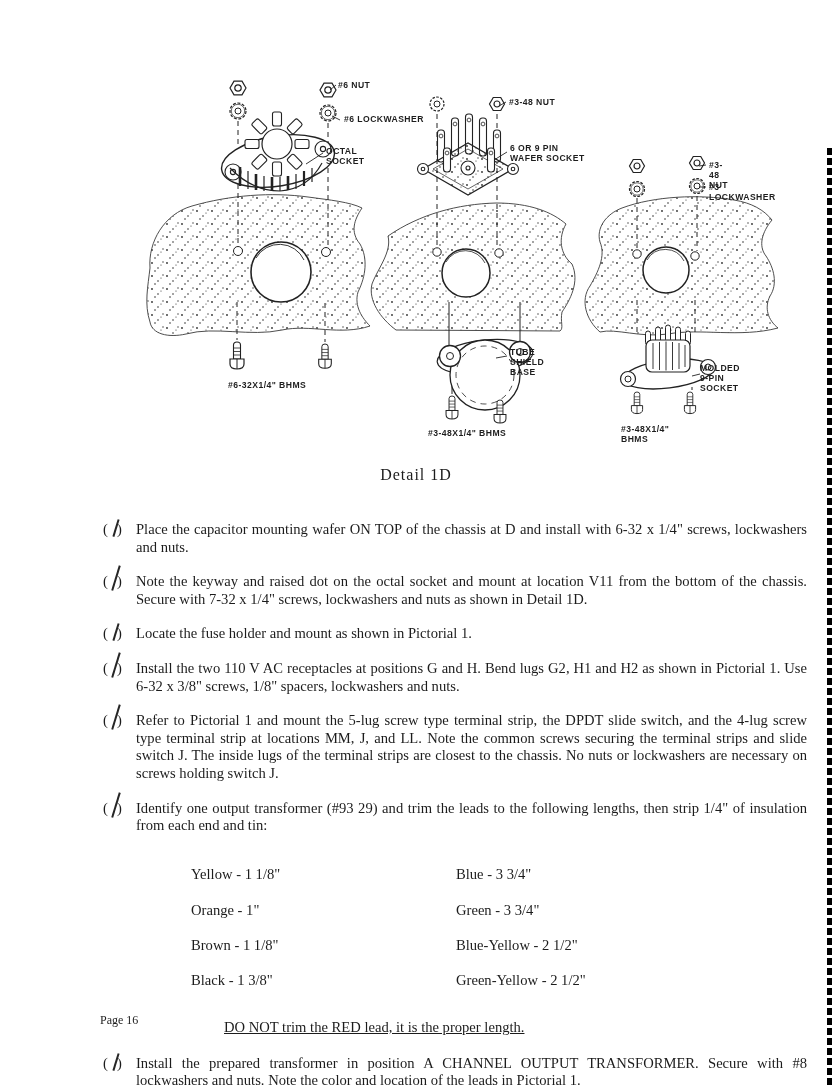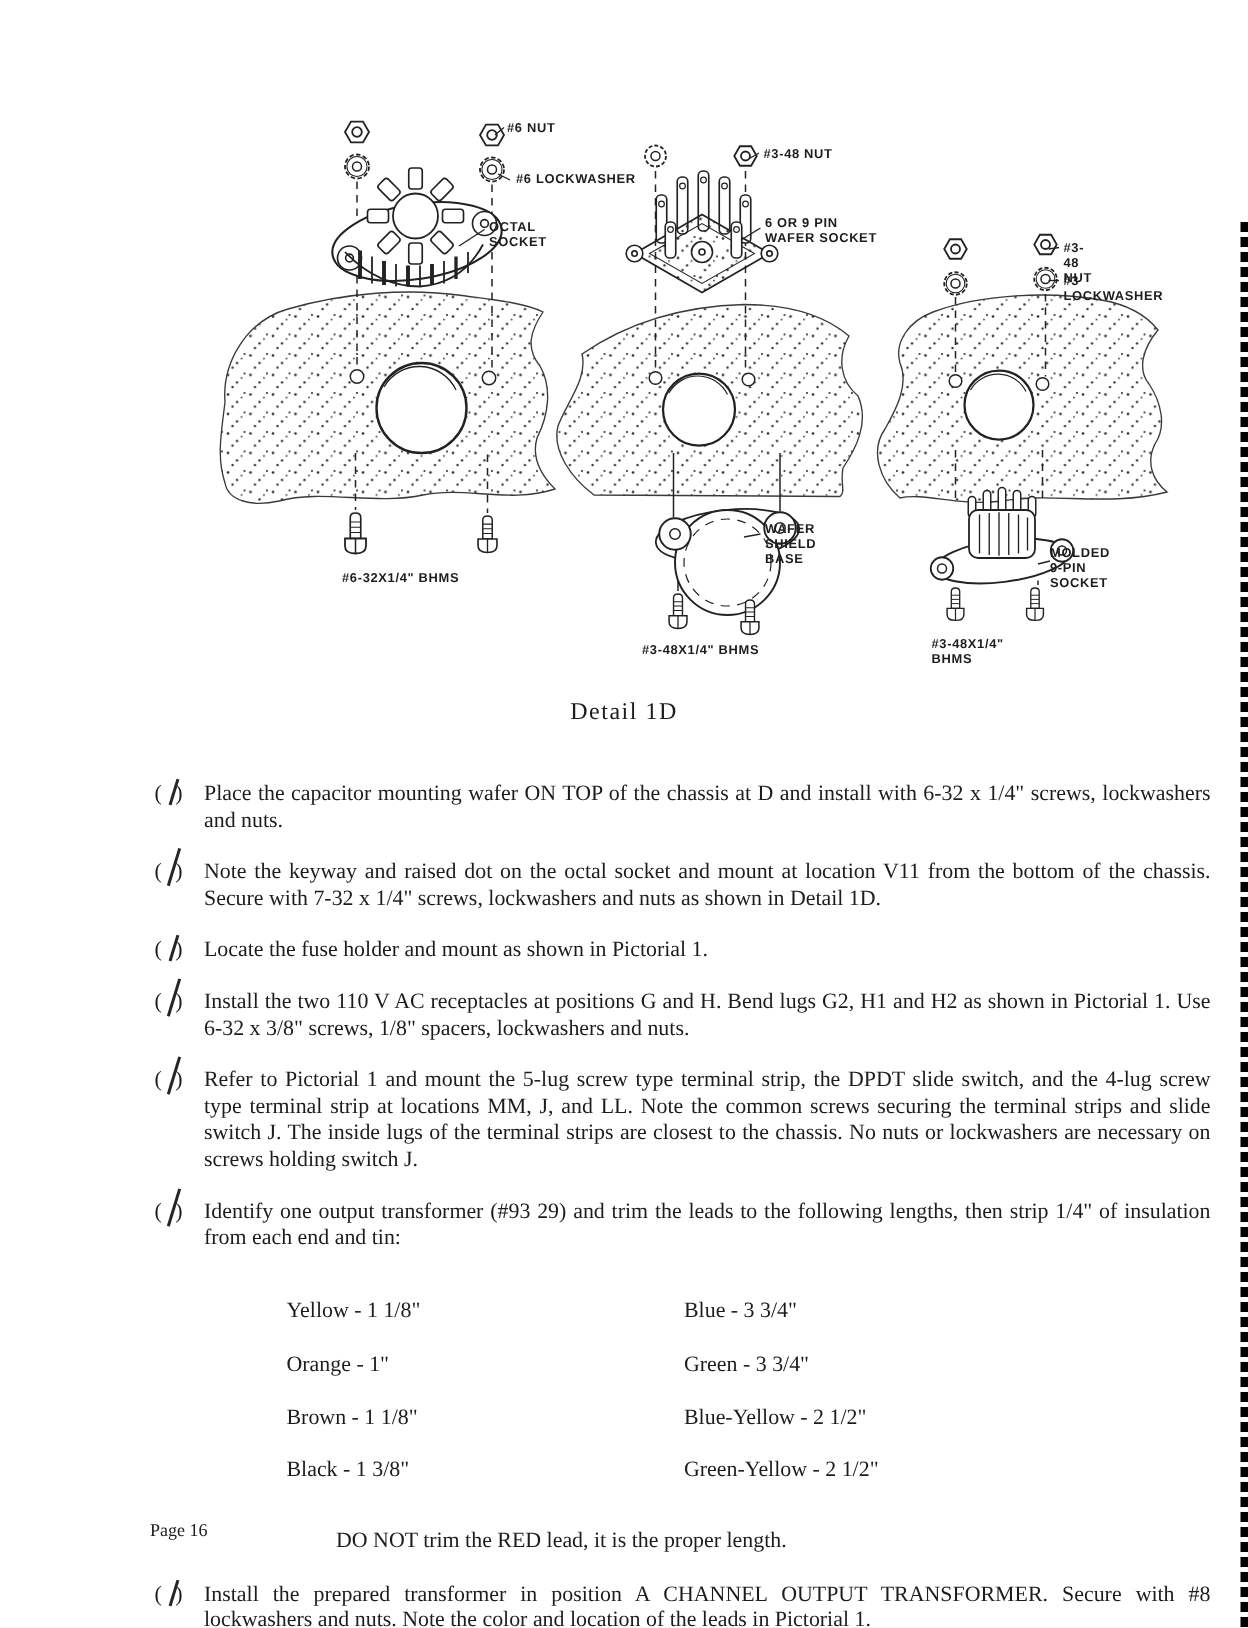--- a/index.html
+++ b/index.html
@@ -30,21 +30,21 @@
   .paren{letter-spacing:9px;}
   .tick{
     position:absolute;left:12px;top:-8px;width:1.7px;height:26px;
     background:#262626;transform:rotate(17deg);
   }
   .tick.small{height:18px;top:-2px;}
   .itext{flex:1;text-align:justify;}
   .wires{display:flex;margin:14px 0 12px 88px;}
   .wcol{white-space:pre-line;}
   .wcol.first{width:265px;}
-  .note{margin:12px 0 18px 121px;}
+  .note{margin:12px 0 18px 121px;text-decoration:underline;}
   .pagenum{position:absolute;left:100px;top:1013px;font-size:12px;}
   
   .edge-bar{
     position:absolute;right:0;top:148px;bottom:0;width:5px;
     background:repeating-linear-gradient(180deg,#000 0 7px,transparent 7px 10px);
   }
 </style>
 </head>
 <body>
 
@@ -308,21 +308,21 @@
     <div class="fig-label" style="left:338px;top:80px;">#6 NUT</div>
     <div class="fig-label" style="left:344px;top:114px;">#6 LOCKWASHER</div>
     <div class="fig-label" style="left:326px;top:146px;">OCTAL
 SOCKET</div>
     <div class="fig-label" style="left:509px;top:97px;">#3-48 NUT</div>
     <div class="fig-label" style="left:510px;top:143px;">6 OR 9 PIN
 WAFER SOCKET</div>
     <div class="fig-label" style="left:709px;top:160px;">#3-48 NUT</div>
     <div class="fig-label" style="left:709px;top:182px;">#3 LOCKWASHER</div>
     <div class="fig-label" style="left:228px;top:380px;">#6-32X1/4" BHMS</div>
-    <div class="fig-label" style="left:510px;top:347px;">WAFER
+    <div class="fig-label" style="left:510px;top:347px;">TUBE
 SHIELD
 BASE</div>
     <div class="fig-label" style="left:428px;top:428px;">#3-48X1/4" BHMS</div>
     <div class="fig-label" style="left:700px;top:363px;text-align:left;">MOLDED
 9-PIN
 SOCKET</div>
     <div class="fig-label" style="left:621px;top:424px;">#3-48X1/4" BHMS</div>
   </div>
 
   <div class="caption">Detail 1D</div>

